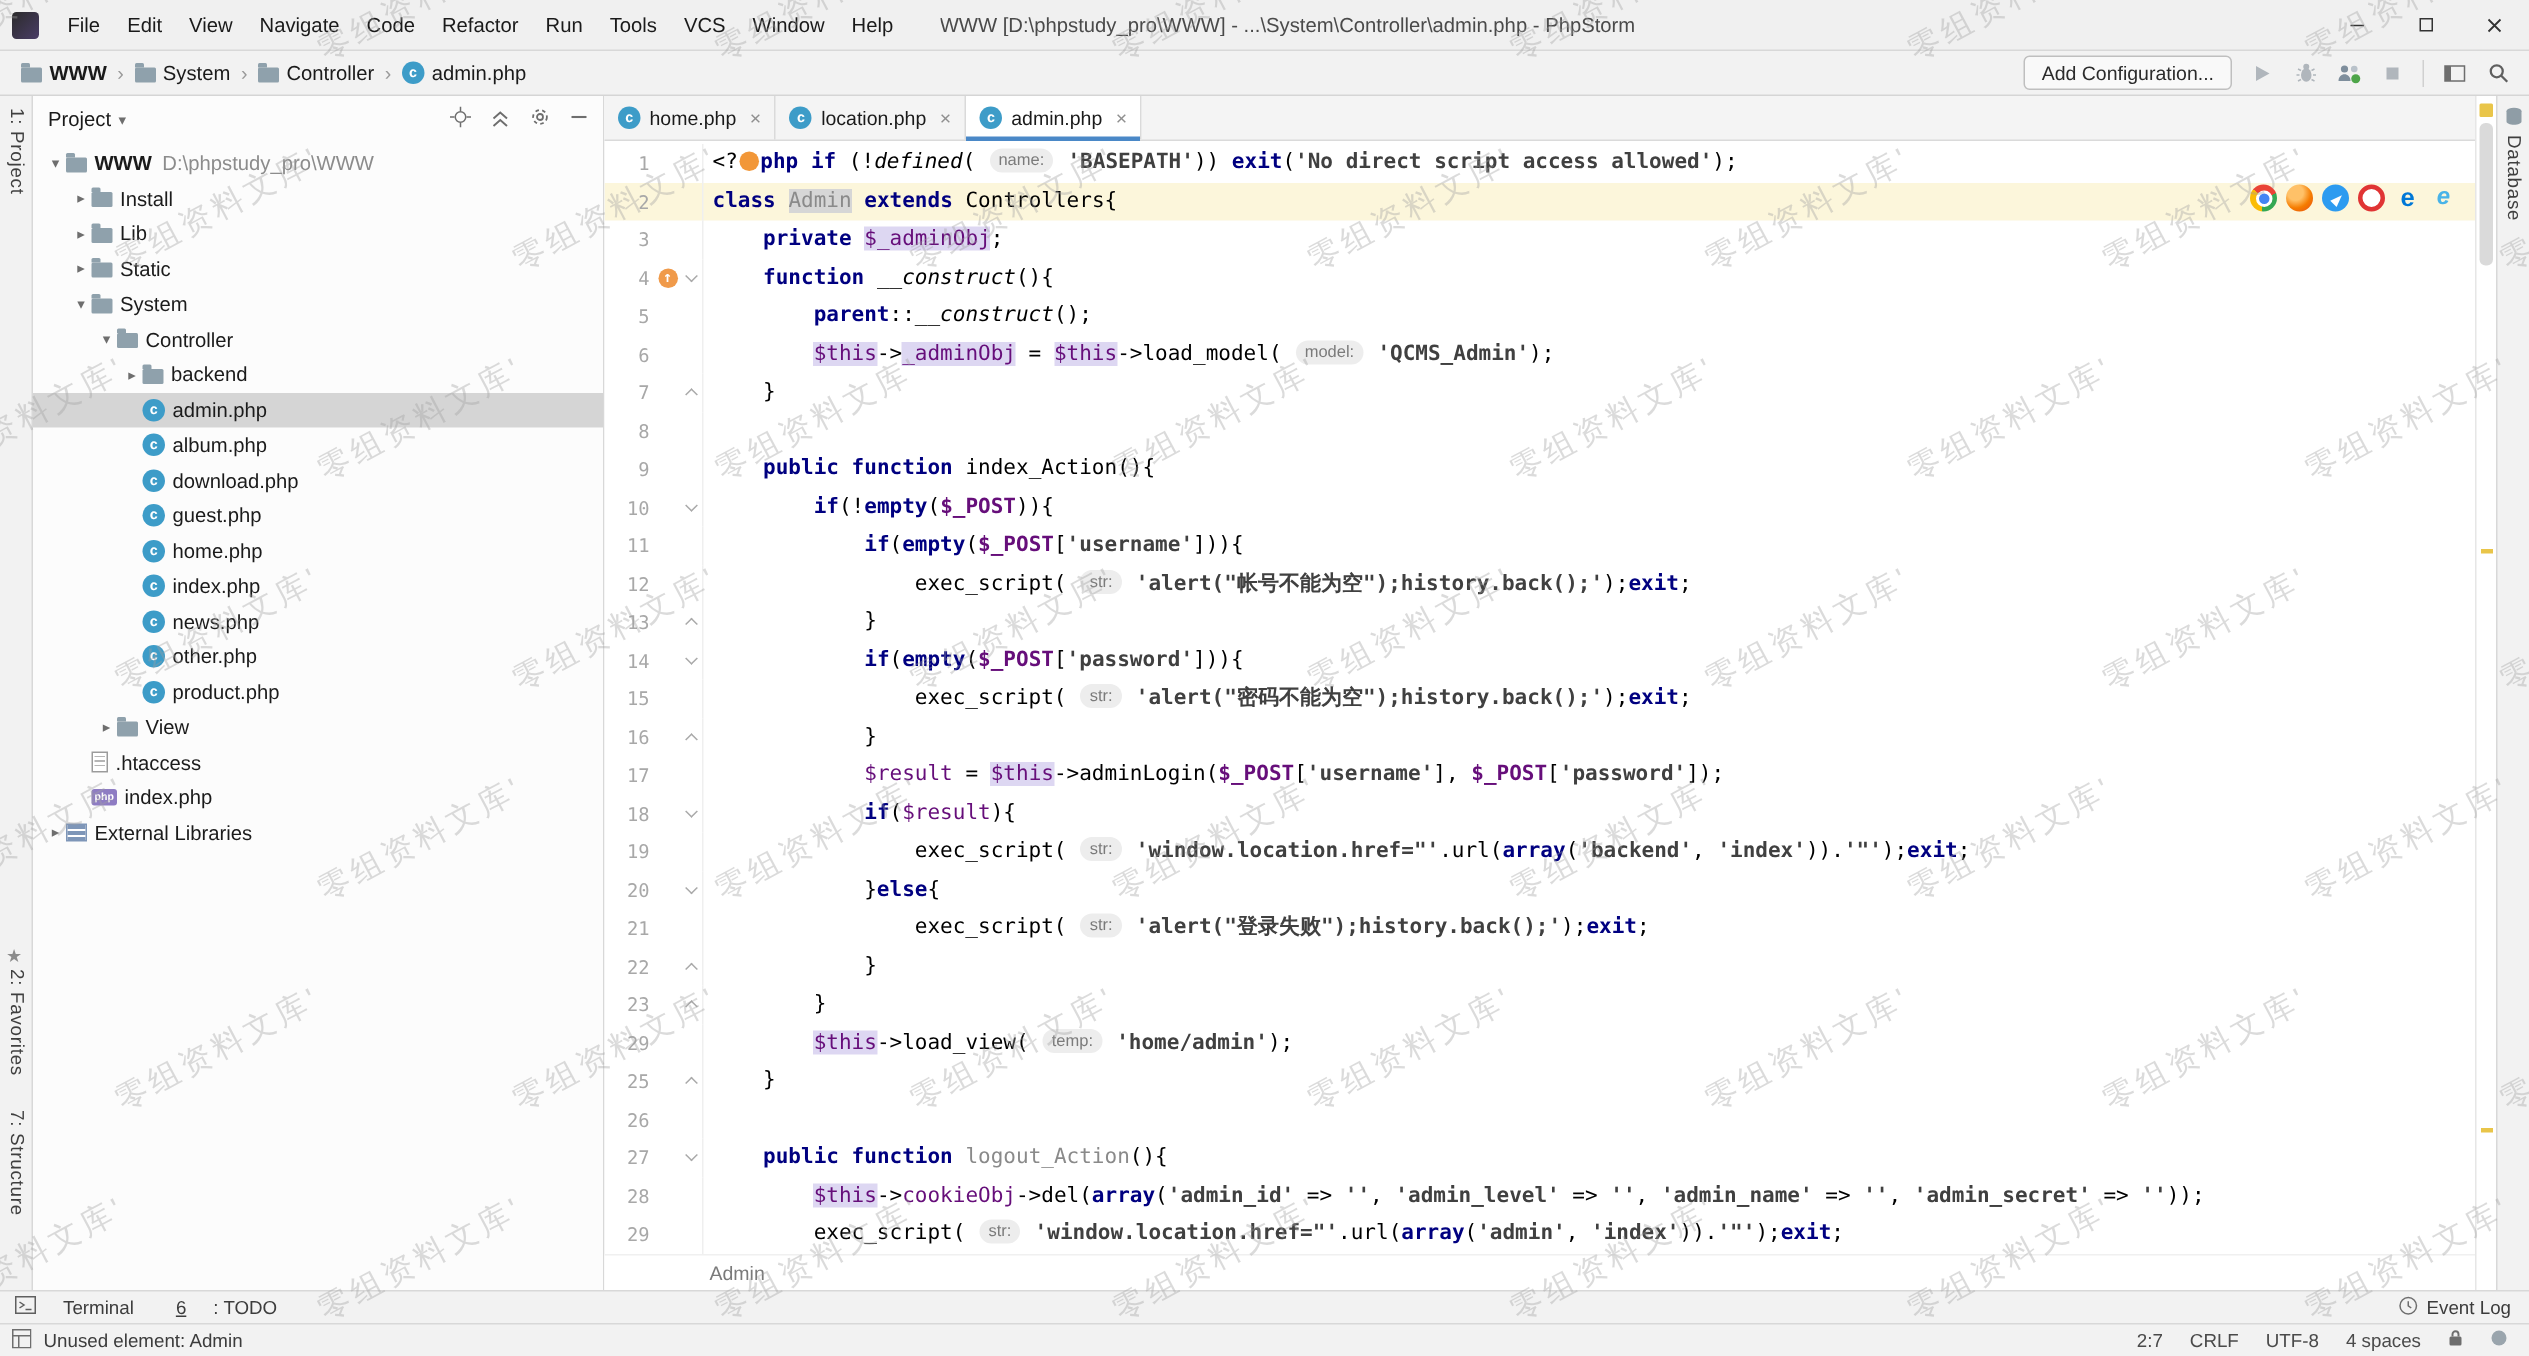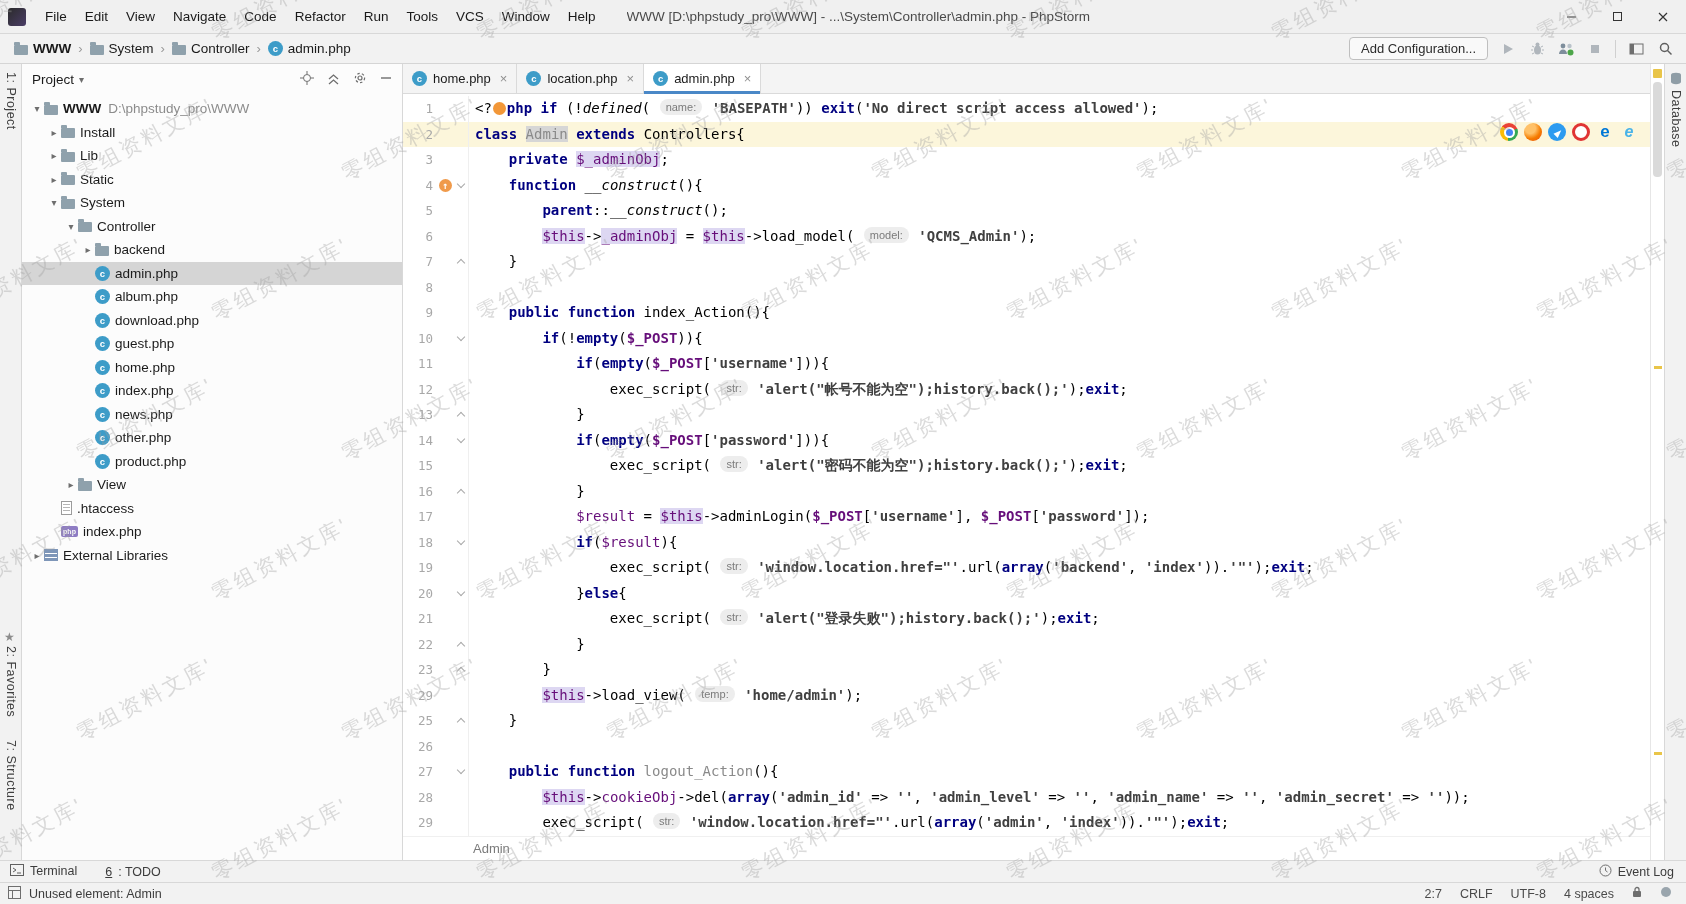--- a/index.html
+++ b/index.html
@@ -107,21 +107,21 @@
 
   .error-stripe{width:14px;background:#FFF;border-left:1px solid #E6E6E6;position:relative;flex:none}
   .insp{position:absolute;top:5px;left:2px;width:9px;height:9px;background:#E9C549;border-radius:1px}
   .thumb{position:absolute;top:18px;left:2px;width:9px;height:95px;background:rgba(150,150,150,.35);border-radius:4px}
   .tick{position:absolute;left:3px;width:8px;height:3px;background:#E9C549}
 
   .db-ico{position:absolute;top:7px;left:5px}
 
   
   .bottombar{height:22px;background:#F2F2F2;border-top:1px solid #D8D8D8;display:flex;align-items:center;padding:0 12px 0 10px;font-size:12.5px;color:#3C3C3C;gap:28px}
-  .bb-item{display:flex;gap:6px}
+  .bb-item{display:flex;align-items:center;gap:18px}
   .bb-right{margin-left:auto;display:flex;align-items:center;gap:6px}
   .u{text-decoration:underline}
   .statusbar{height:22px;background:#F2F2F2;border-top:1px solid #D8D8D8;display:flex;align-items:center;padding:0 14px 0 8px;font-size:12.5px;color:#3C3C3C}
   .sb-msg{margin-left:8px}
   .sb-right{margin-left:auto;display:flex;align-items:center;gap:18px;color:#4A4A4A}
 
   
   .wm-overlay{position:absolute;inset:0;pointer-events:none;z-index:999;overflow:hidden}
   .wm{position:absolute;transform:rotate(-28deg);color:rgba(160,160,160,.38);font-size:21px;letter-spacing:3px;white-space:nowrap;font-family:"Liberation Sans",sans-serif}
 </style>

